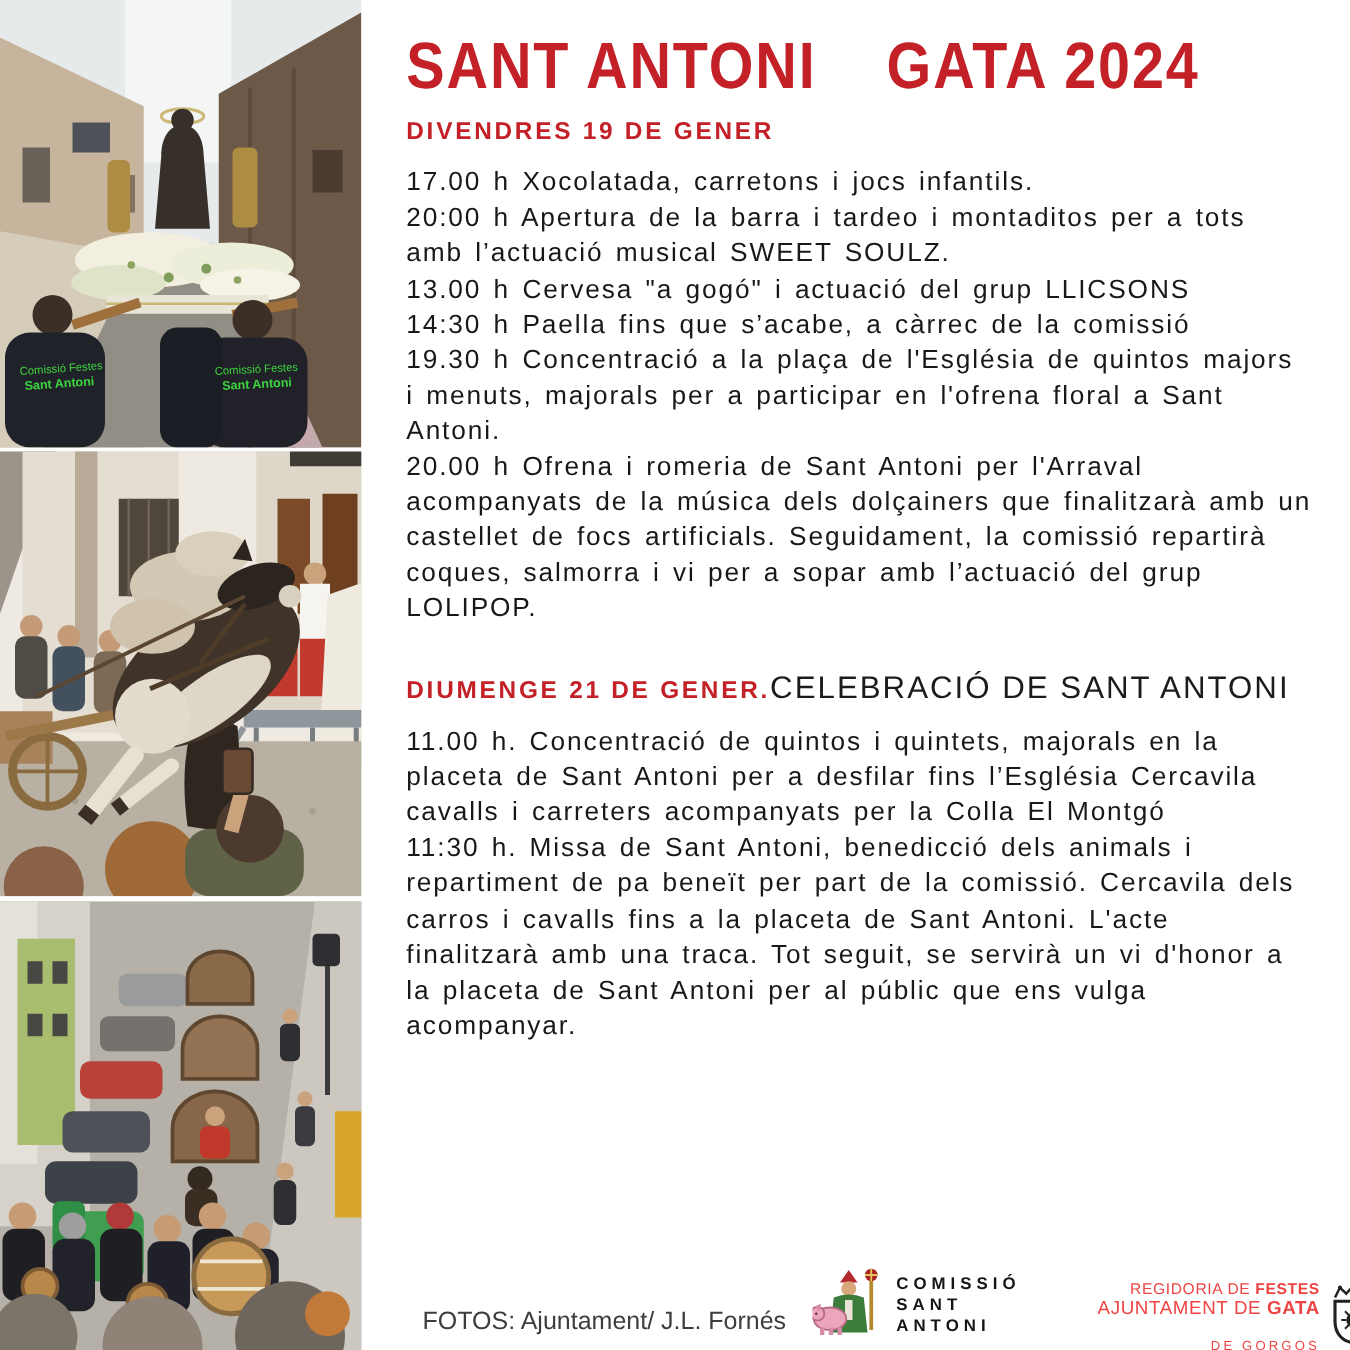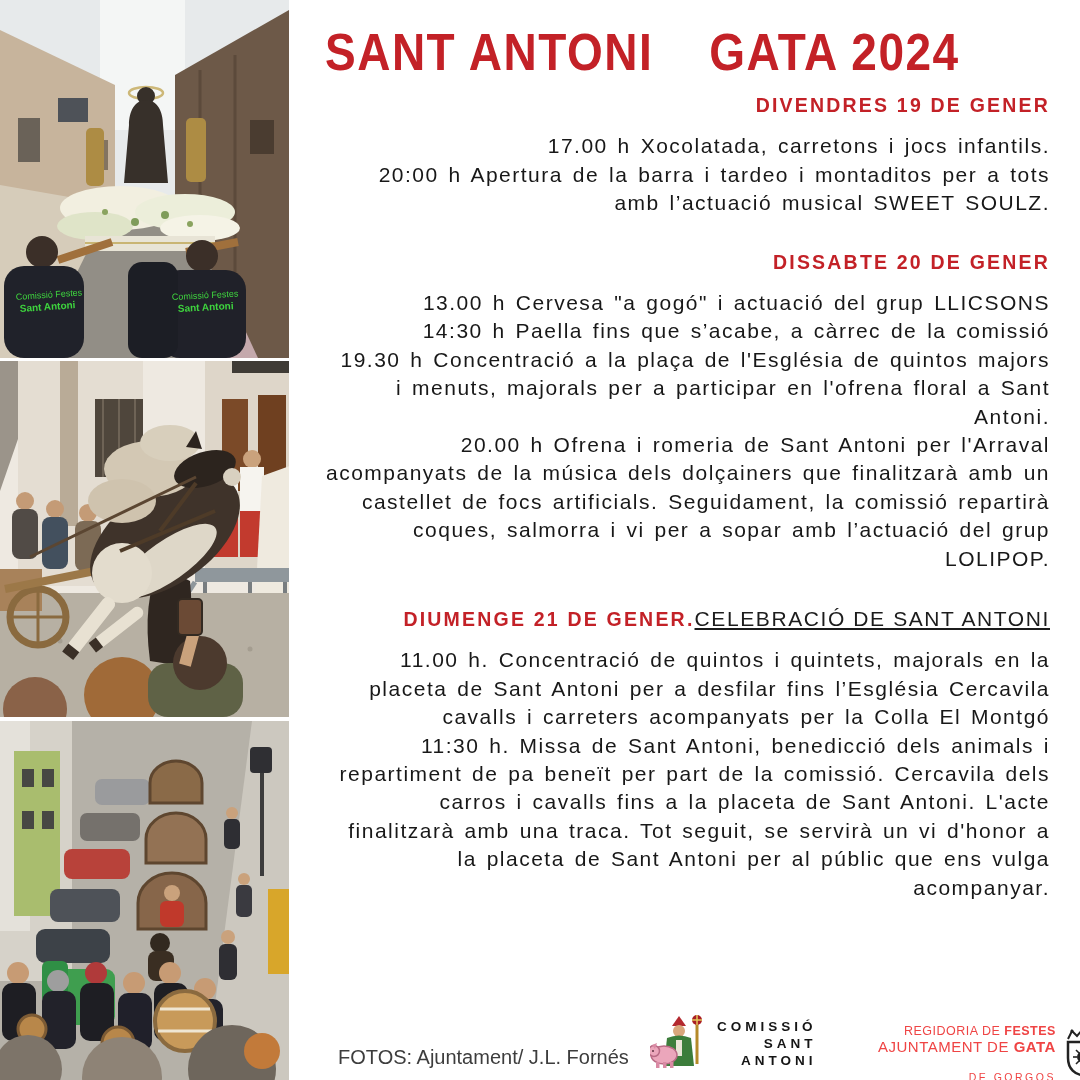--- a/index.html
+++ b/index.html
@@ -13,35 +13,35 @@
   .photo svg{display:block;}
   #photo1{height:358px;margin-bottom:3px;}
   #photo2{height:356px;margin-bottom:4px;}
   #photo3{height:360px;}
 
   
   .content{position:absolute;left:325px;top:0;width:725px;}
   .title{display:flex;gap:56px;margin-top:26px;color:var(--red);
          font-weight:800;font-size:46px;letter-spacing:1.5px;line-height:1;
          transform:scaleY(1.14);transform-origin:left top;white-space:nowrap;}
-  .schedule{margin-top:4px;text-align:right;}
+  .schedule{margin-top:4px;}
   .section-heading{font-size:19.5px;font-weight:700;letter-spacing:2.2px;
                    color:var(--red);margin:33px 0 15px 0;line-height:1.2;}
   .schedule .section-heading:first-child{margin-top:22px;}
-  .section-heading .extra{color:#1c1c1c;font-weight:500;font-size:21px;letter-spacing:1.6px;text-decoration:underline;}
+  .section-heading .extra{color:#1c1c1c;font-weight:500;font-size:25px;letter-spacing:1.6px;}
   .event{margin:0;font-size:21px;line-height:28.4px;letter-spacing:1.5px;
          word-spacing:2.5px;color:#181818;}
   .seg.b{font-weight:400;}
 
   
   .credit{position:absolute;left:338px;top:1046px;font-size:20px;color:#3d3d3d;}
 
   .comissio{position:absolute;left:650px;top:1012px;display:flex;align-items:center;gap:5px;}
   .comissio-text{font-weight:700;font-size:13.5px;letter-spacing:4px;line-height:17px;
-                 color:#151515;text-align:right;white-space:nowrap;}
+                 color:#151515;text-align:left;white-space:nowrap;}
 
   .regidoria{position:absolute;left:838px;top:1024px;display:flex;align-items:center;gap:6px;}
   .regidoria-text{text-align:right;color:#ef4444;white-space:nowrap;}
   .rg1{font-size:12.5px;letter-spacing:.5px;}
   .rg2{font-size:15px;letter-spacing:.5px;margin-left:40px;}
   .rg3{font-size:10.5px;letter-spacing:2.5px;margin-top:16px;}
   .regidoria-text .b{font-weight:700;}
 </style>
 </head>
 <body>
@@ -239,21 +239,20 @@
 
   <div class="content">
     <div class="title">
       <span>SANT ANTONI</span>
       <span>GATA 2024</span>
     </div>
     <div class="schedule">
         <div class="section-heading"><span>DIVENDRES 19 DE GENER</span></div>
         <p class="event"><span class="seg b">17.00 h</span><span class="seg"> Xocolatada, carretons i jocs infantils.</span></p>
         <p class="event"><span class="seg b">20:00 h</span><span class="seg"> Apertura de la barra i tardeo i montaditos per a tots amb l’actuació musical </span><span class="seg b">SWEET SOULZ.</span></p>
-        <div class="section-heading"><span>DISSABTE 20 DE GENER</span></div>
         <p class="event"><span class="seg b">13.00 h</span><span class="seg"> Cervesa "a gogó" i actuació del grup </span><span class="seg b">LLICSONS</span></p>
         <p class="event"><span class="seg b">14:30 h</span><span class="seg"> Paella fins que s’acabe, a càrrec de la comissió</span></p>
         <p class="event"><span class="seg b">19.30 h</span><span class="seg"> Concentració a la plaça de l'Església de quintos majors i menuts, majorals per a participar en l'ofrena floral a Sant Antoni.</span></p>
         <p class="event"><span class="seg b">20.00 h</span><span class="seg"> Ofrena i romeria de Sant Antoni per l'Arraval acompanyats de la música dels dolçainers que finalitzarà amb un castellet de focs artificials. Seguidament, la comissió repartirà coques, salmorra i vi per a sopar amb l’actuació del grup </span><span class="seg b">LOLIPOP</span><span class="seg">.</span></p>
         <div class="section-heading"><span>DIUMENGE 21 DE GENER.</span><span class="extra">CELEBRACIÓ DE SANT ANTONI</span></div>
         <p class="event"><span class="seg b">11.00 h.</span><span class="seg"> Concentració de quintos i quintets, majorals en la placeta de Sant Antoni per a desfilar fins l’Església Cercavila cavalls i carreters acompanyats per la </span><span class="seg b">Colla El Montgó</span></p>
         <p class="event"><span class="seg b">11:30 h.</span><span class="seg"> Missa de Sant Antoni, benedicció dels animals i repartiment de pa beneït per part de la comissió. Cercavila dels carros i cavalls fins a la placeta de Sant Antoni. L'acte finalitzarà amb una traca. Tot seguit, se servirà un vi d'honor a la placeta de Sant Antoni per al públic que ens vulga acompanyar.</span></p>
       </div>
   </div>
 

